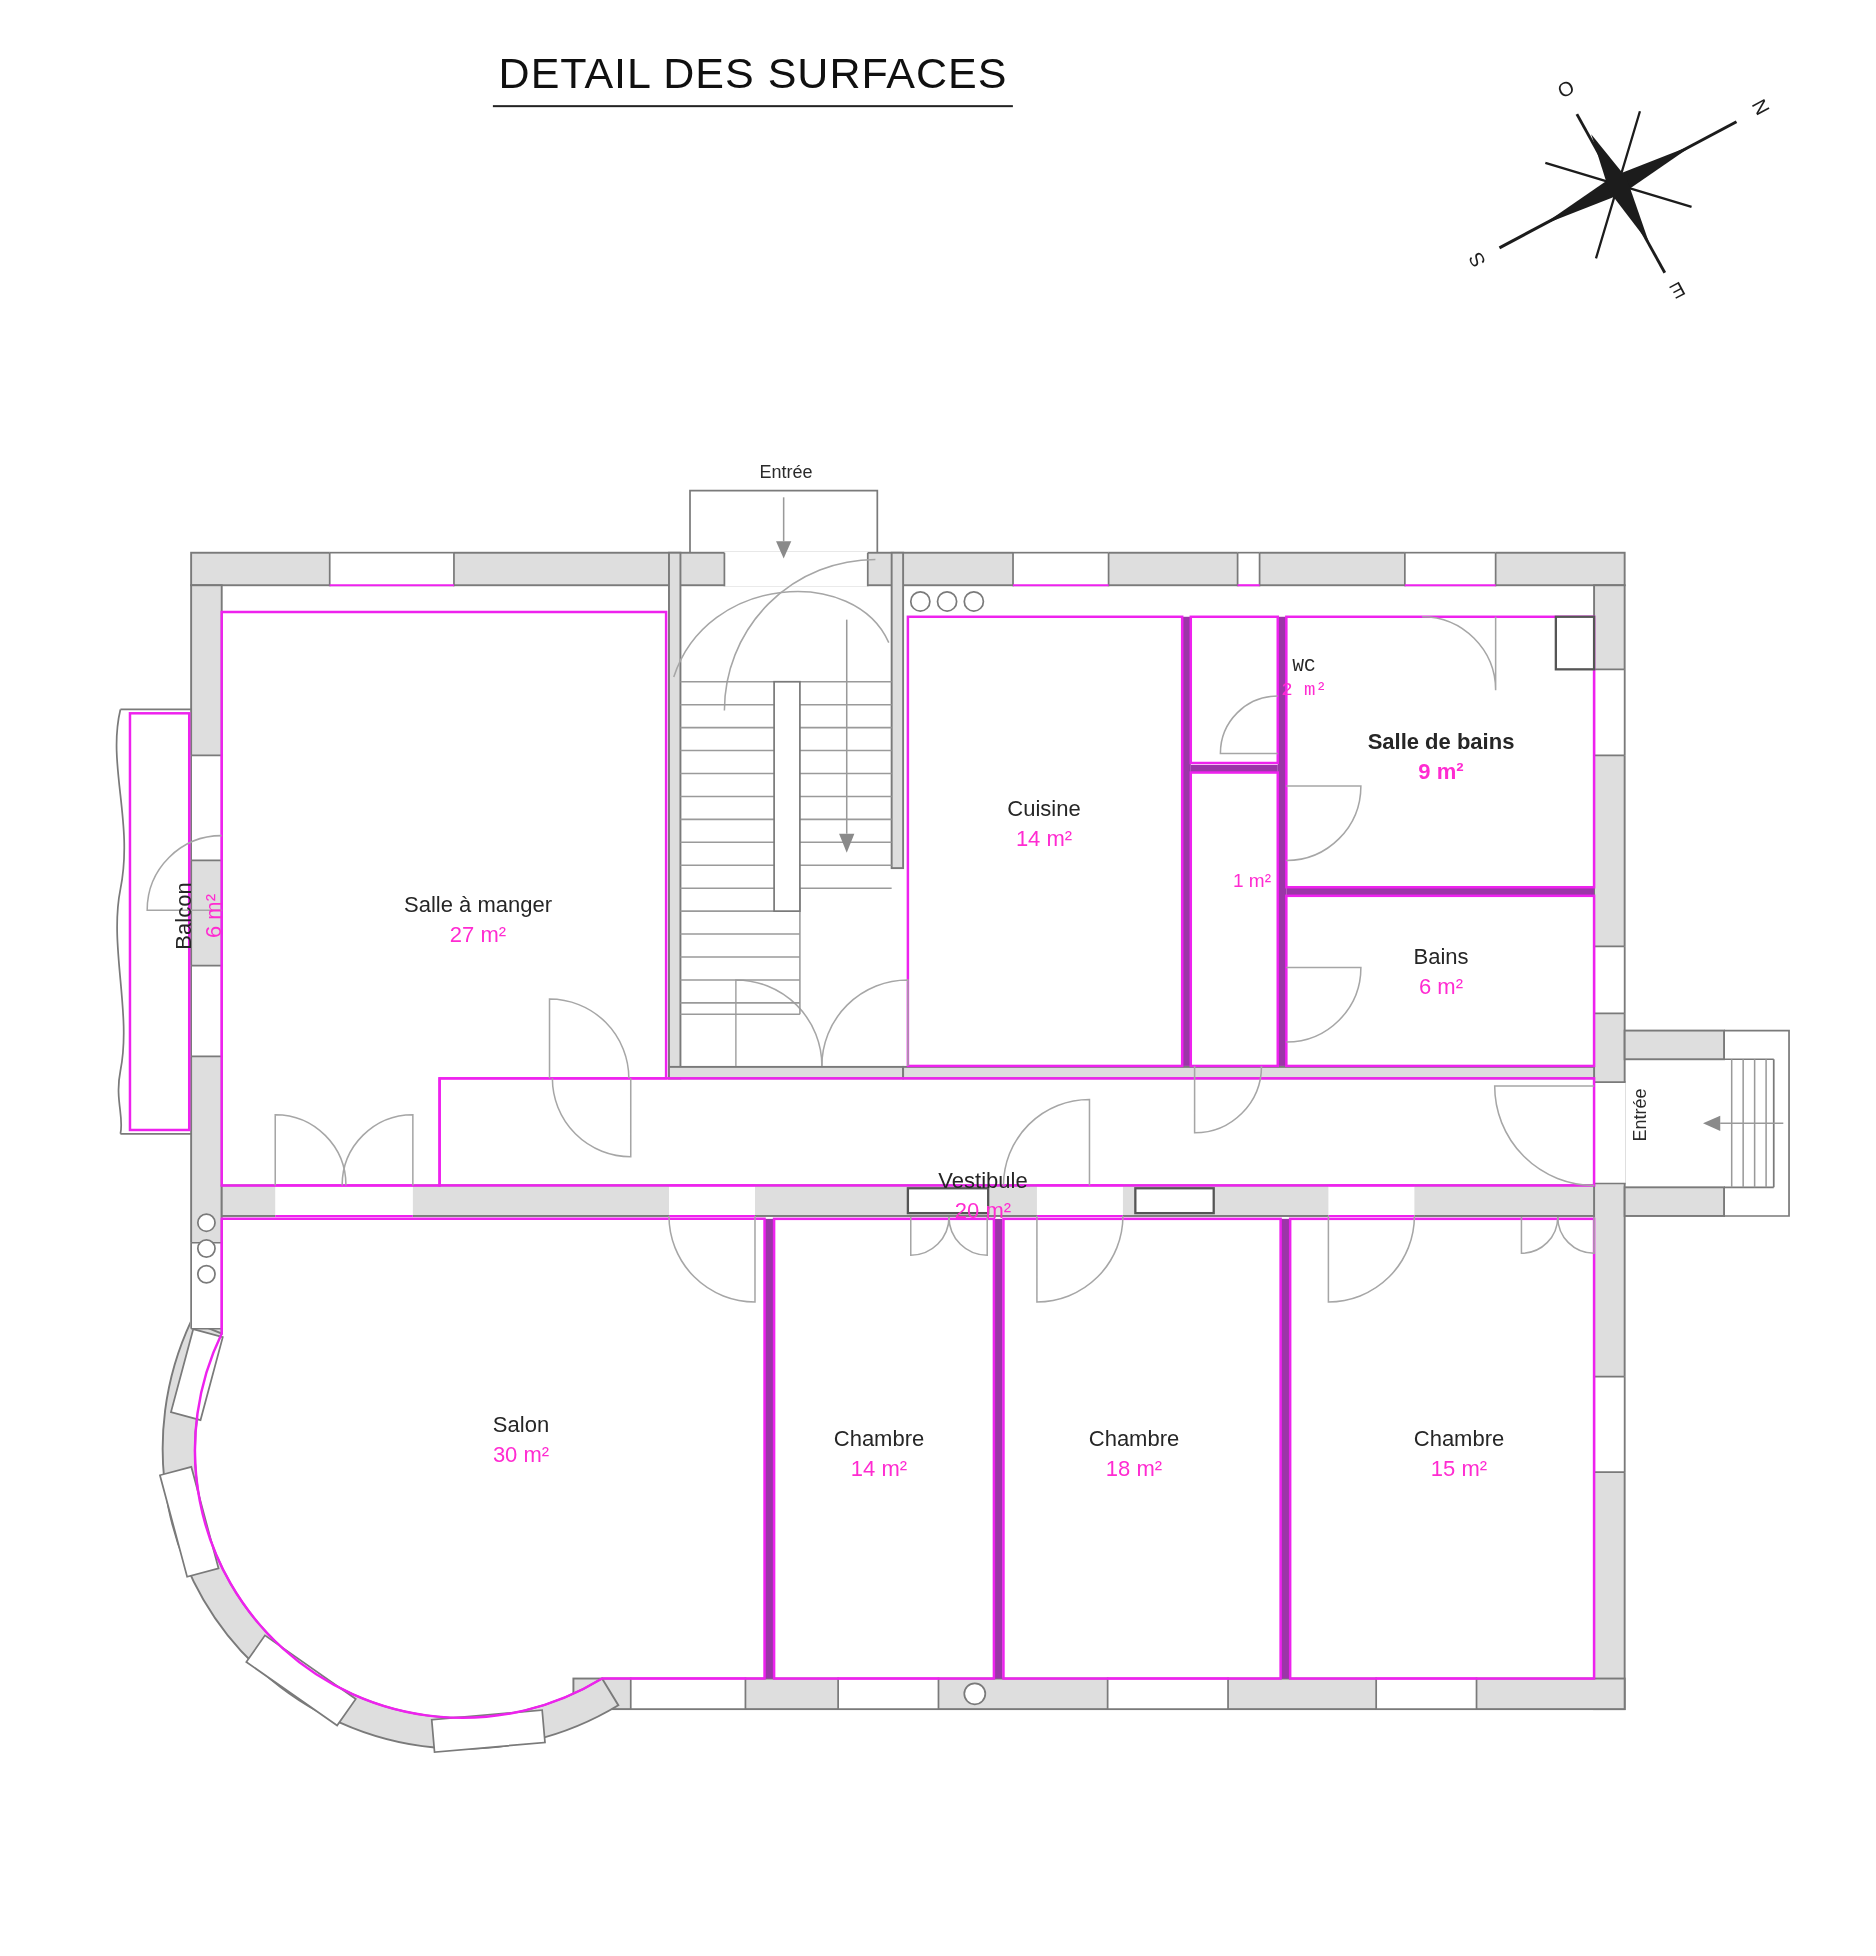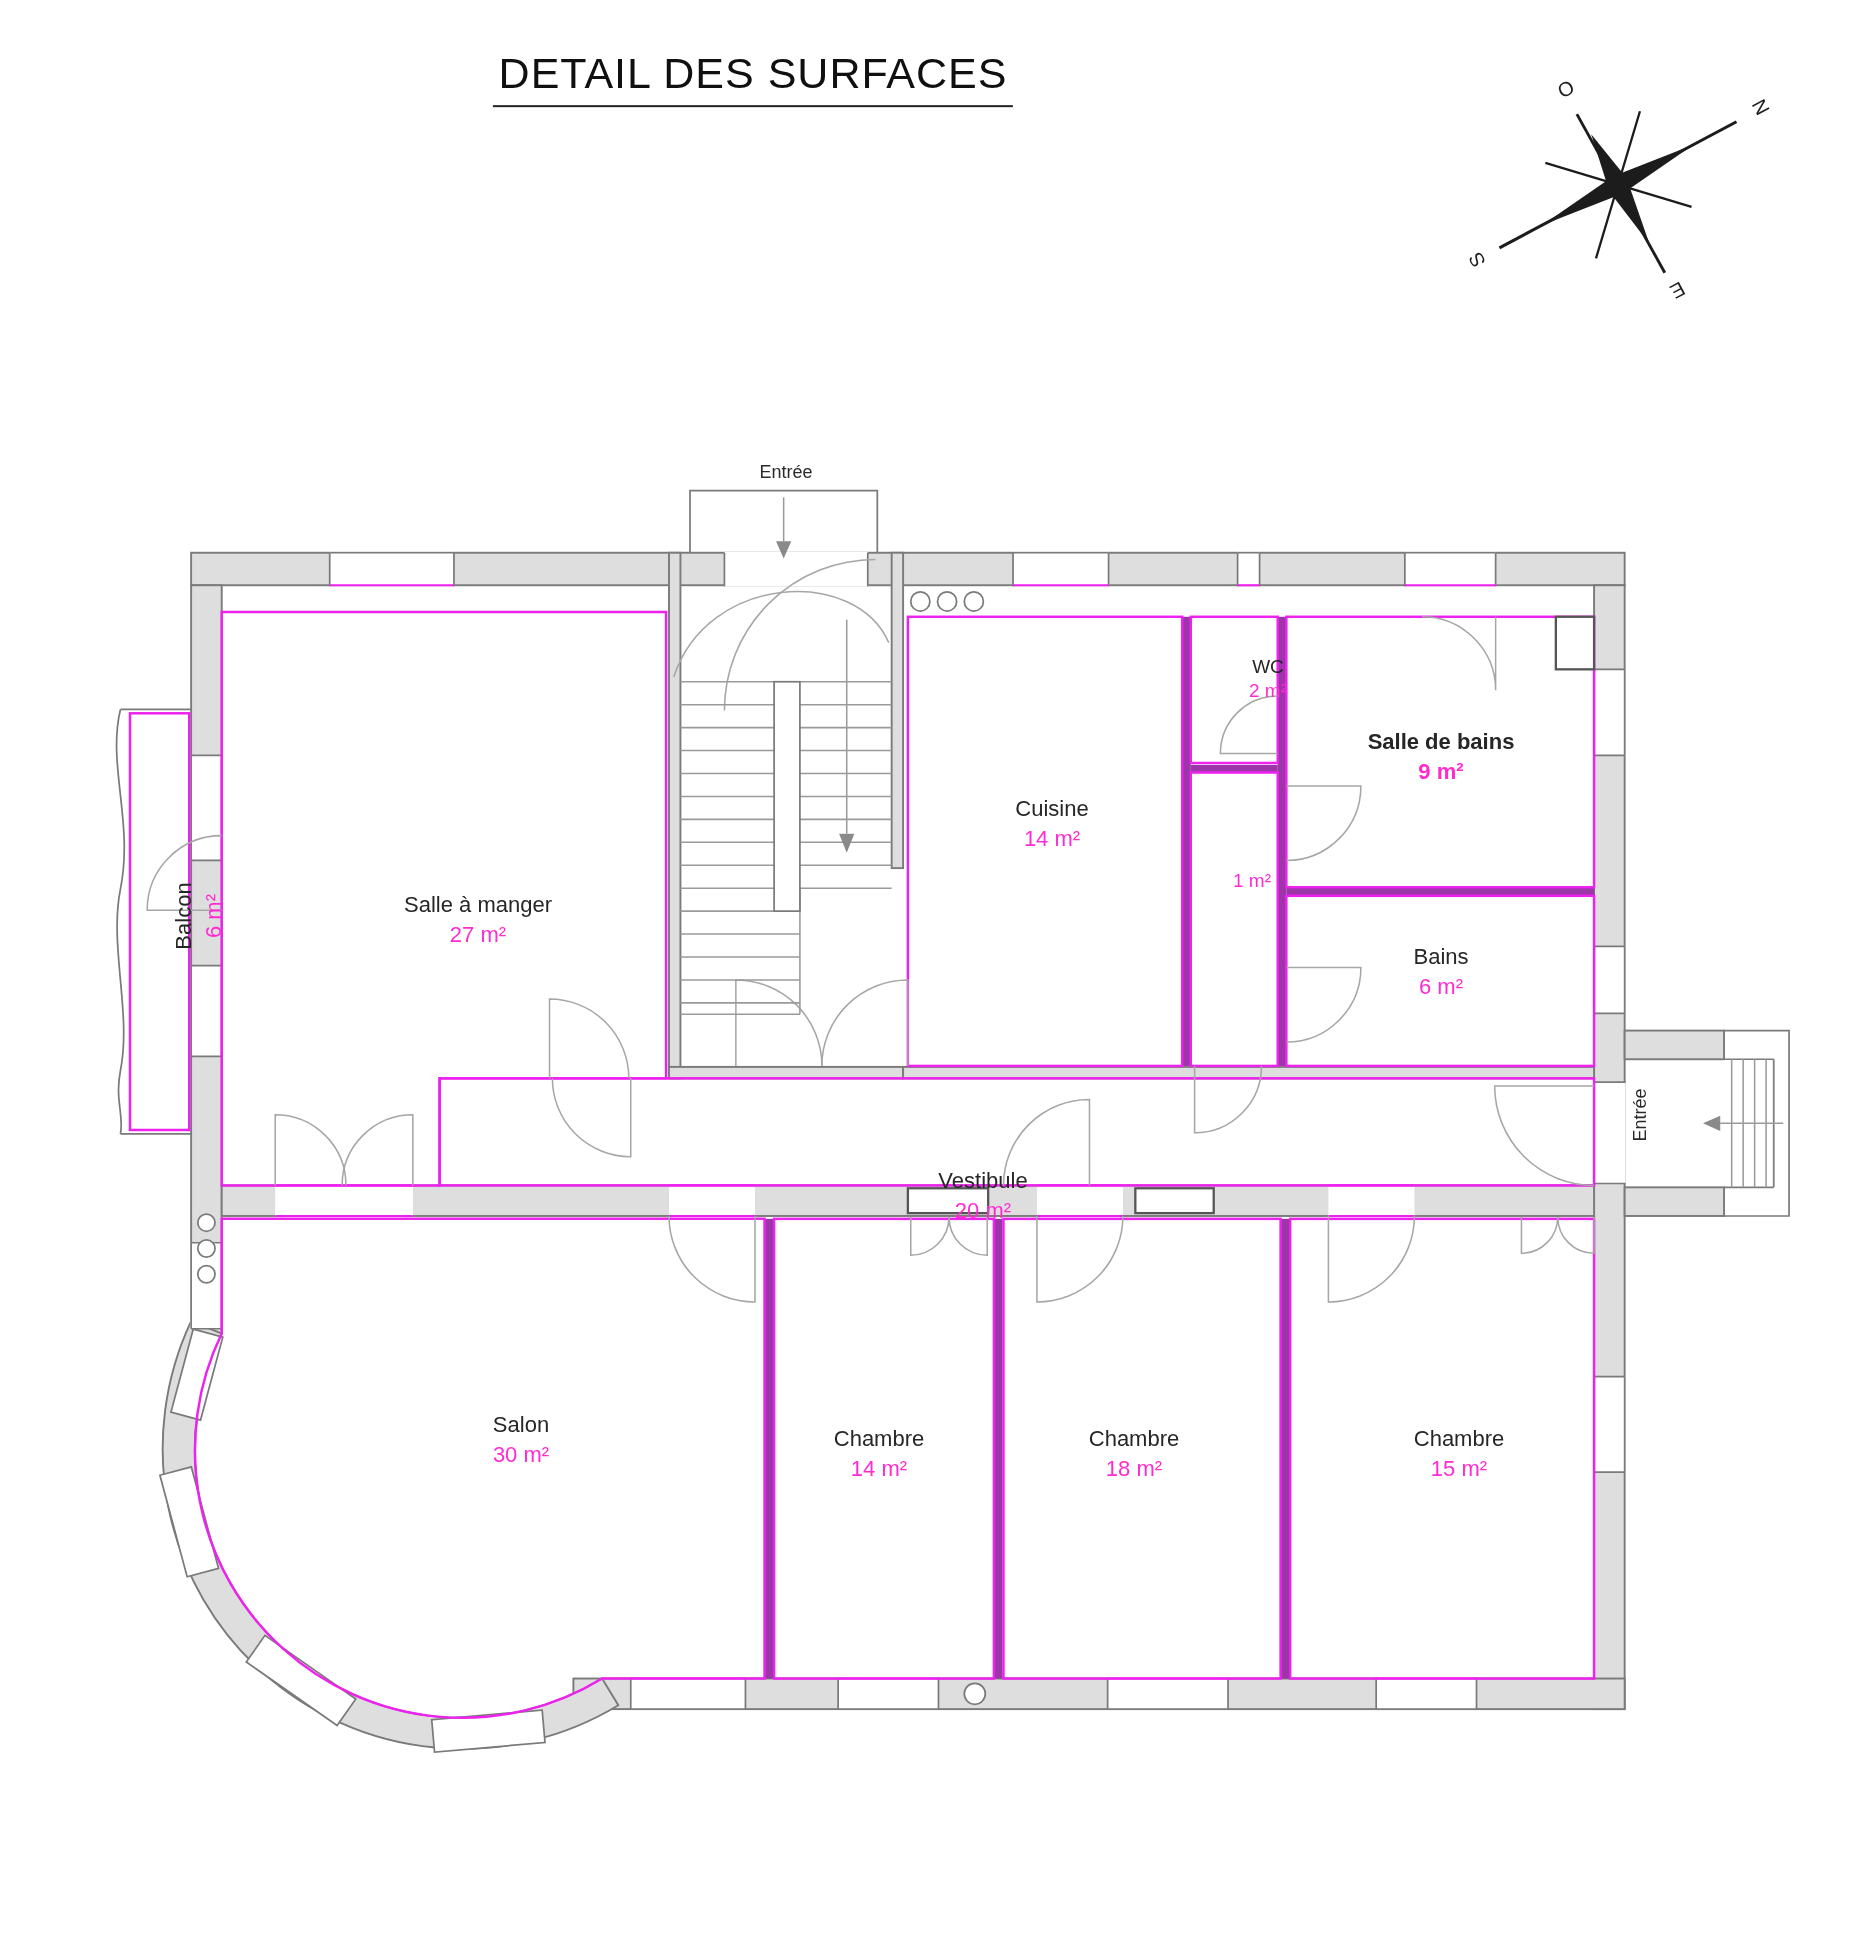--- a/index.html
+++ b/index.html
@@ -290,25 +290,25 @@
 <div class="ent rot" style="left:1640px;top:1115px;">Entrée</div>
 
 <div class="lbl rot" style="left:199px;top:916px;">
   <div>Balcon</div>
   <div class="a">6 m²</div>
 </div>
 <div class="lbl" style="left:478px;top:920px;">
   <div>Salle à manger</div>
   <div class="a">27 m²</div>
 </div>
-<div class="lbl" style="left:1044px;top:824px;margin-left:8px;">
+<div class="lbl" style="left:1044px;top:824px;">
   <div>Cuisine</div>
   <div class="a">14 m²</div>
 </div>
-<div class="lbl small" style="left:1268px;top:679px;">
+<div class="lbl small" style="left:1304px;top:679px;font-family:Liberation Mono, monospace;">
   <div>WC</div>
   <div class="a">2 m²</div>
 </div>
 <div class="lbl small" style="left:1252px;top:881px;">
   <div class="a">1 m²</div>
 </div>
 <div class="lbl" style="left:1441px;top:757px;font-weight:bold;">
   <div>Salle de bains</div>
   <div class="a">9 m²</div>
 </div>

